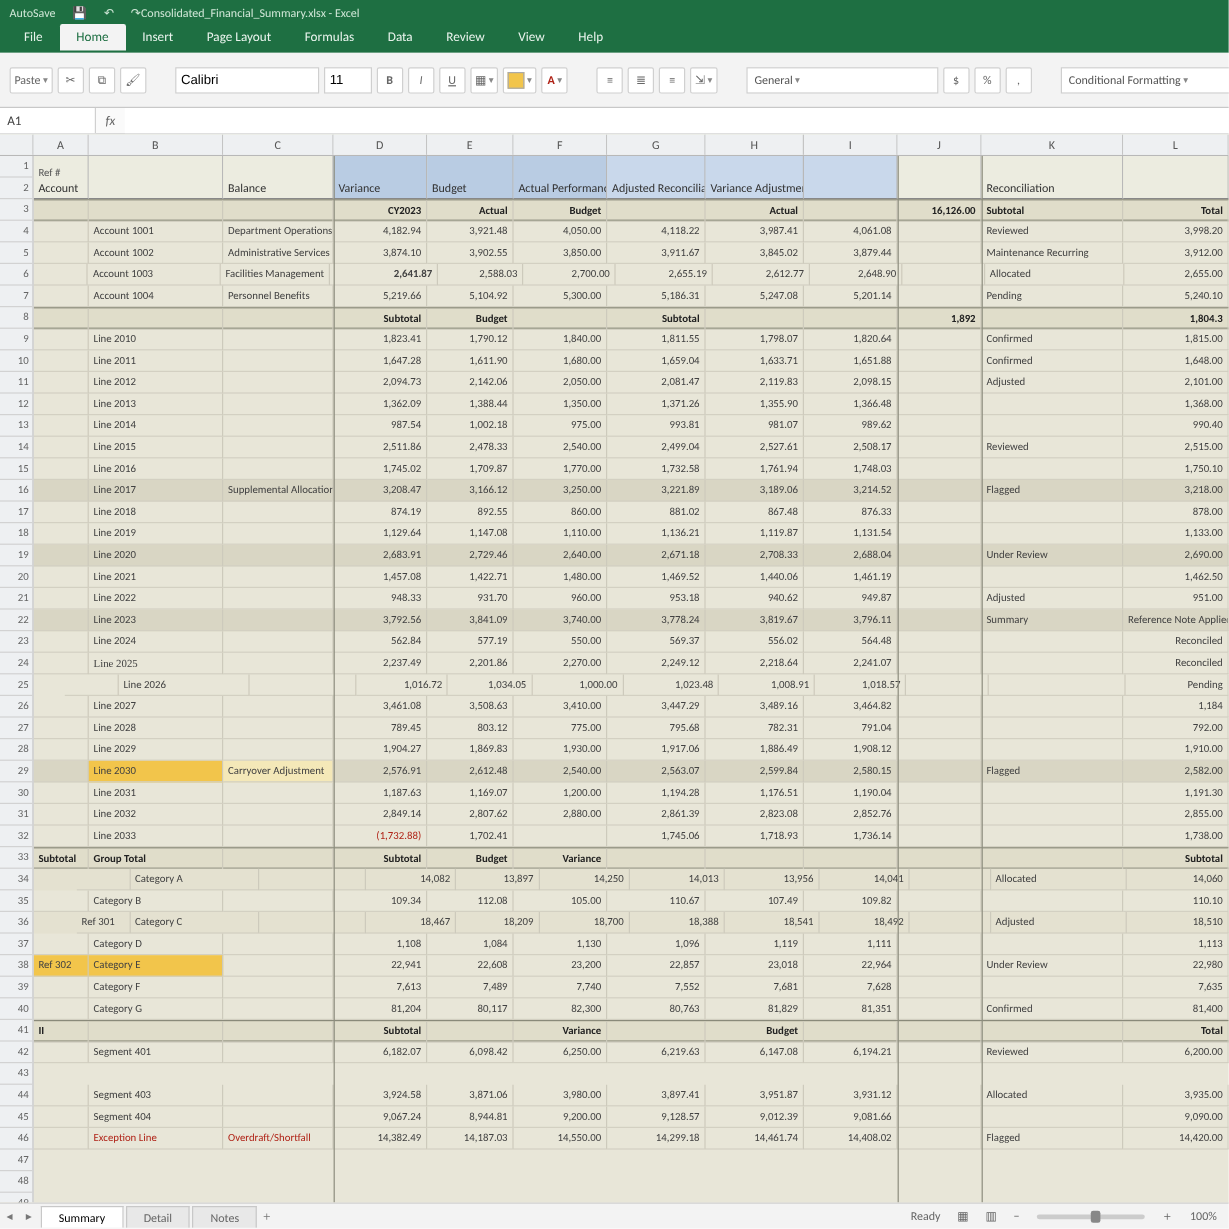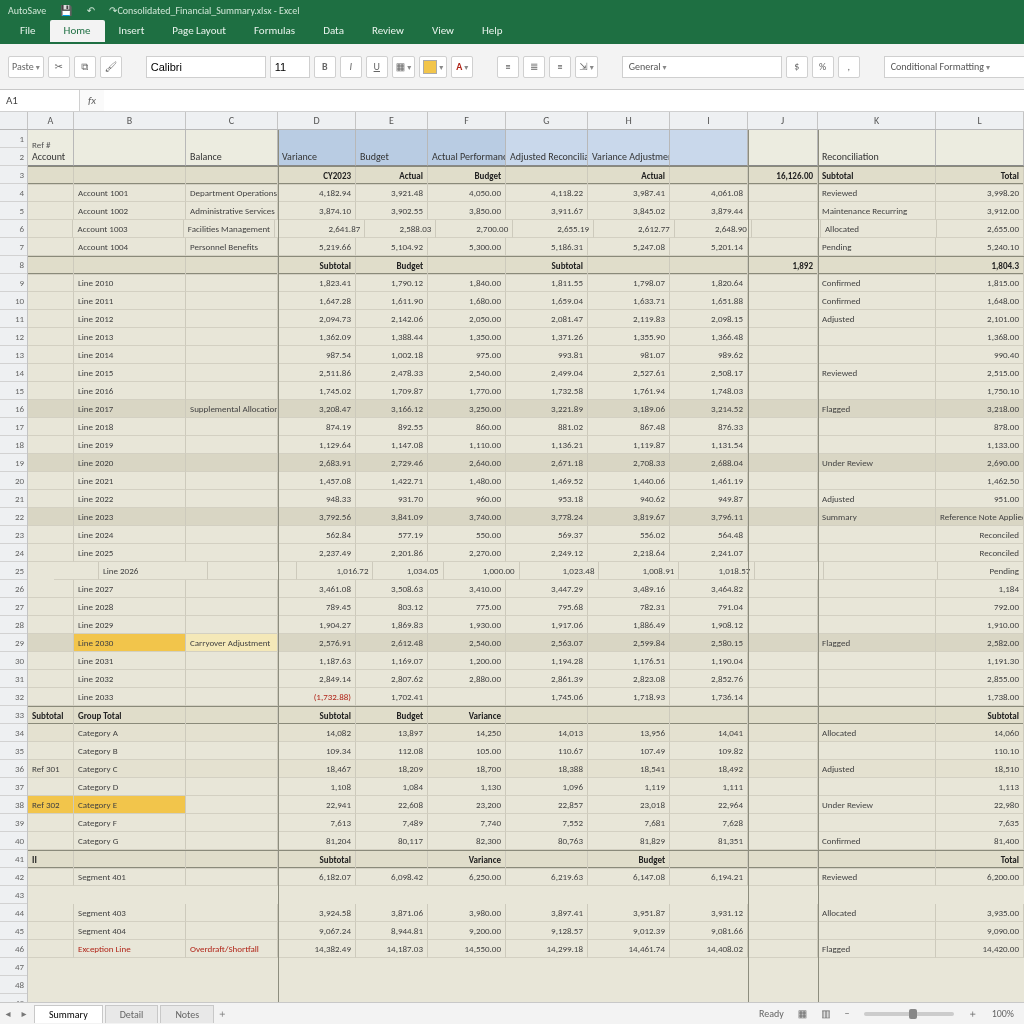--- a/index.html
+++ b/index.html
@@ -42,21 +42,21 @@
   .band-blue  { background:#b9cce3; }
   .band-blue2 { background:#c9d8eb; }
   .body { position:absolute; top:36px; left:0; right:0; bottom:0; }
   .row { position:absolute; left:0; right:0; height:18px; display:flex; }
   .cell { height:18px; border-right:1px solid #cdcabc; border-bottom:1px solid #d3d0c2; font-size:9px; color:#424242; padding:0 4px; line-height:18px; overflow:hidden; white-space:nowrap; text-overflow:clip; }
   .cell.r { text-align:right; }
   .cell.bold { font-weight:600; color:#222; }
   .row.sect { background:#e0ddca; border-top:1px solid #8a8a7a; border-bottom:1px solid #8a8a7a; }
   .row.sect .cell { font-weight:600; }
   .row.hlA { background:#d9d6c4; }
-  .row.hlB { background:#e4e1d0; }
+  .row.hlB { background:#e4e1d0;padding-left:36px; }
   .hl-gold { background:#f2c54b !important; }
   .hl-cream { background:#f4e8b8 !important; }
   .txt-red { color:#b02418; }
   .vline { position:absolute; top:0; bottom:0; width:1px; background:#8d8d7e; z-index:2; }
   
   .sheet-tabs { height:22px; background:#f3f3f3; border-top:1px solid #c8c8c8; display:flex; align-items:center; font-size:10px; }
   .sheet-tabs .nav { width:16px; text-align:center; color:#777; cursor:pointer; }
   .sheet-tab { padding:2px 14px; border:1px solid #c8c8c8; border-bottom:none; background:#fff; margin-left:2px; cursor:pointer; }
   .sheet-tab.inactive { background:#e8e8e8; color:#666; }
   .sheet-tabs .status { margin-left:auto; padding-right:10px; color:#666; display:flex; gap:14px; align-items:center; }
@@ -302,21 +302,21 @@
           <div class="cell r" style="width: 82px;">3,845.02</div>
           <div class="cell r" style="width: 78px;">3,879.44</div>
           <div class="cell r" style="width: 70px;"></div>
           <div class="cell" style="width: 118px;">Maintenance Recurring</div>
           <div class="cell r" style="width: 88px;">3,912.00</div>
         </div>
         <div class="row" style="top: 54px;">
           <div class="cell" style="width: 46px;"></div>
           <div class="cell" style="width: 112px;">Account 1003</div>
           <div class="cell" style="width: 92px;">Facilities Management</div>
-          <div class="cell r" style="width: 92px;">2,641.87</div>
+          <div class="cell r" style="width: 92px; font-weight: bold;">2,641.87</div>
           <div class="cell r" style="width: 72px;">2,588.03</div>
           <div class="cell r" style="width: 78px;">2,700.00</div>
           <div class="cell r" style="width: 82px;">2,655.19</div>
           <div class="cell r" style="width: 82px;">2,612.77</div>
           <div class="cell r" style="width: 78px;">2,648.90</div>
           <div class="cell r" style="width: 70px;"></div>
           <div class="cell" style="width: 118px;">Allocated</div>
           <div class="cell r" style="width: 88px;">2,655.00</div>
         </div>
         <div class="row" style="top: 72px;">
@@ -552,21 +552,21 @@
           <div class="cell r" style="width: 78px;">550.00</div>
           <div class="cell r" style="width: 82px;">569.37</div>
           <div class="cell r" style="width: 82px;">556.02</div>
           <div class="cell r" style="width: 78px;">564.48</div>
           <div class="cell r" style="width: 70px;"></div>
           <div class="cell" style="width: 118px;"></div>
           <div class="cell r" style="width: 88px;">Reconciled</div>
         </div>
         <div class="row" style="top: 378px;">
           <div class="cell" style="width: 46px;"></div>
-          <div class="cell" style="width: 112px;">Line 2025</div>
+          <div class="cell" style="width: 112px; font-family: Liberation Serif, serif;">Line 2025</div>
           <div class="cell" style="width: 92px;"></div>
           <div class="cell r" style="width: 78px;">2,237.49</div>
           <div class="cell r" style="width: 72px;">2,201.86</div>
           <div class="cell r" style="width: 78px;">2,270.00</div>
           <div class="cell r" style="width: 82px;">2,249.12</div>
           <div class="cell r" style="width: 82px;">2,218.64</div>
           <div class="cell r" style="width: 78px;">2,241.07</div>
           <div class="cell r" style="width: 70px;"></div>
           <div class="cell" style="width: 118px;"></div>
           <div class="cell r" style="width: 88px;">Reconciled</div>

